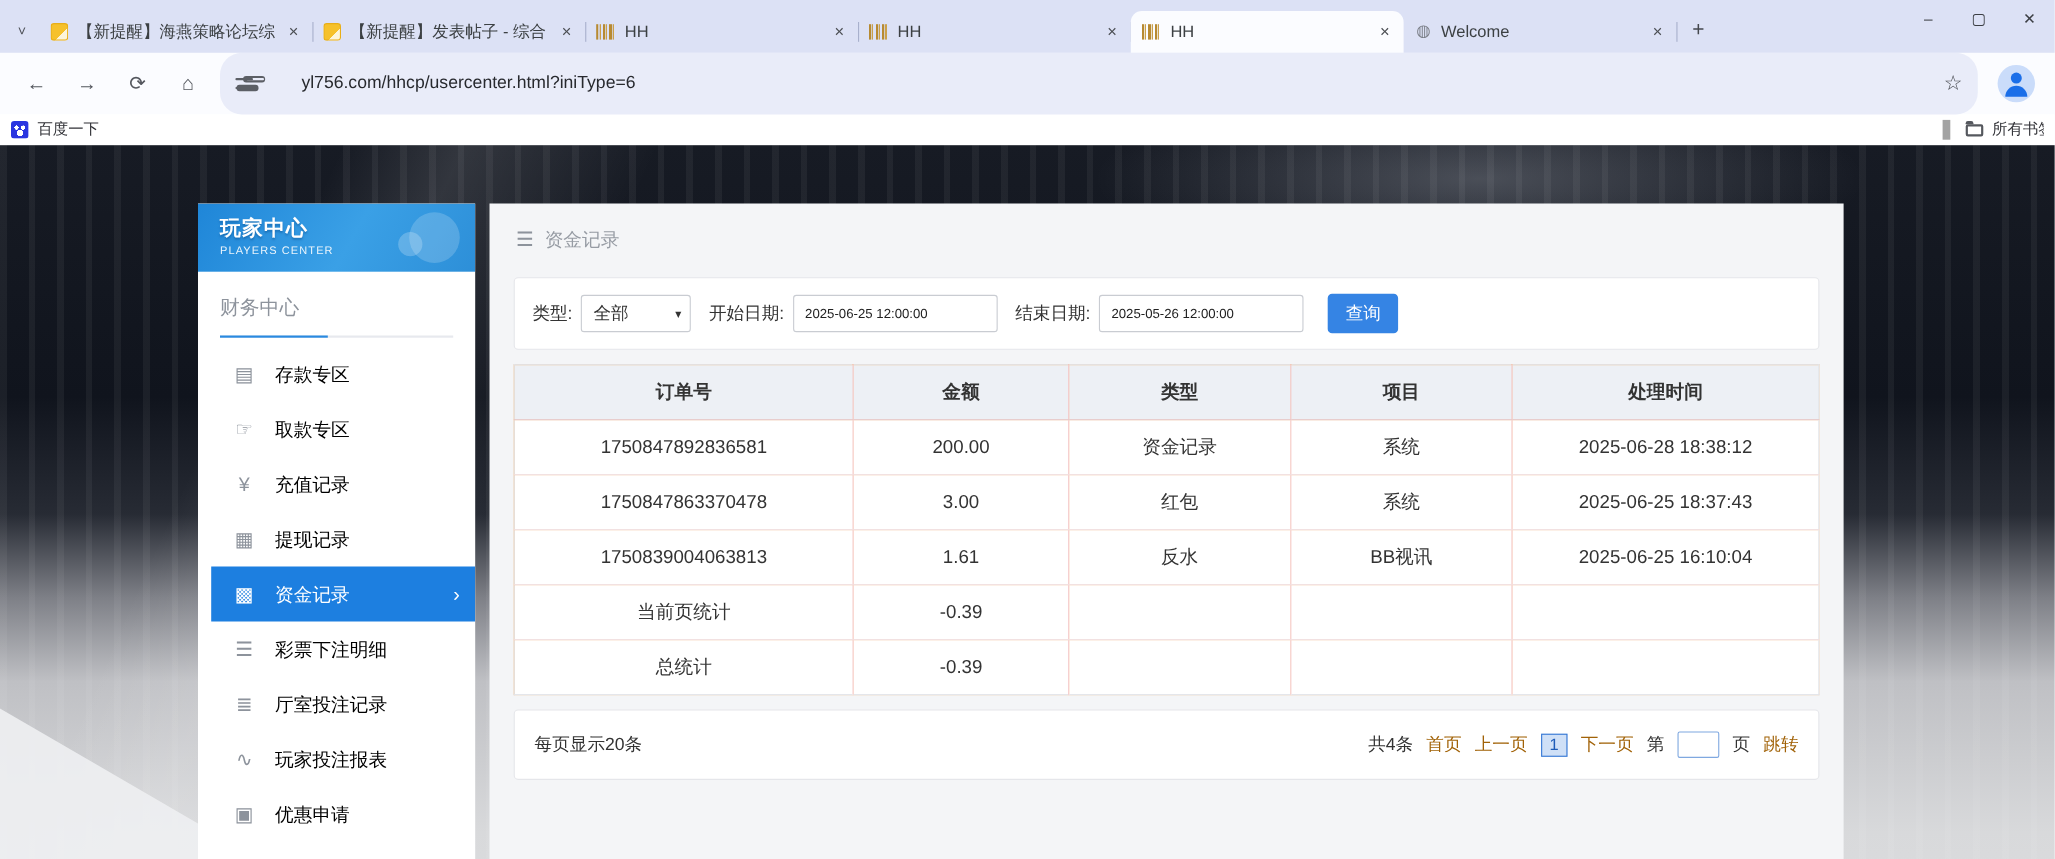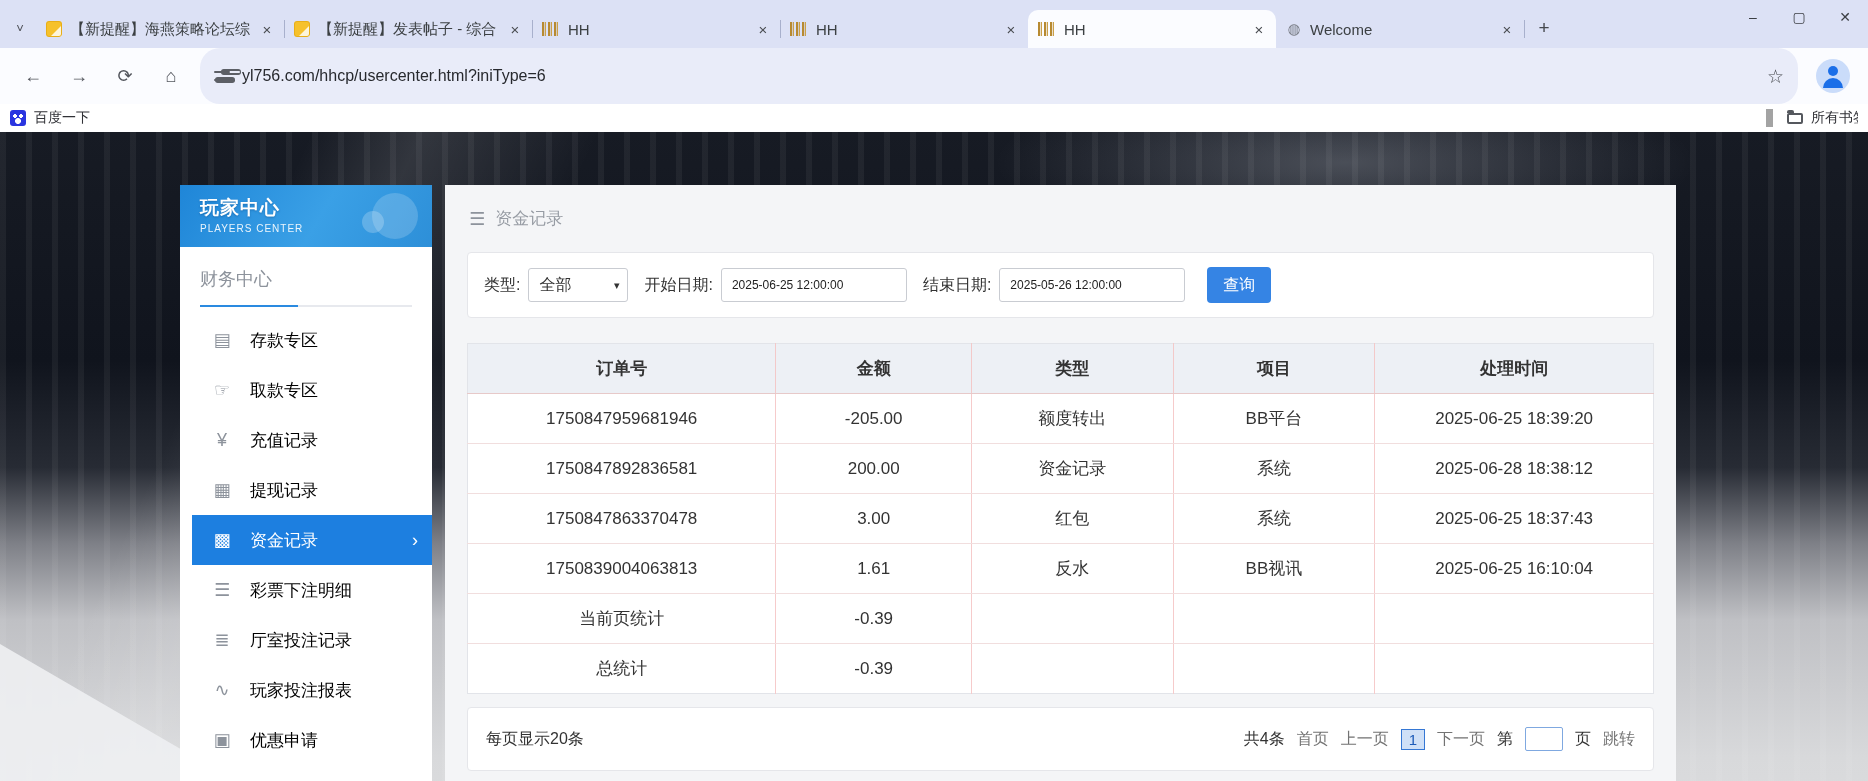--- a/index.html
+++ b/index.html
@@ -19,21 +19,21 @@
   .fav-chat { background:#f6c12b; border-radius:3px; background-image:linear-gradient(135deg, transparent 62%, #fdf5da 63%); box-shadow:inset 0 0 0 1px #e8ae17; }
   .fav-scribble { height:14px; width:18px; background:repeating-linear-gradient(90deg,#b78a32 0 2px, rgba(183,138,50,.25) 2px 3px, #caa04a 3px 4px, transparent 4px 6px); }
   .fav-globe { color:#7a7e87; font-size:15px; line-height:16px; text-align:center; }
   .fav-globe::before{ content:"◍"; }
   .newtab-btn { width:28px; height:28px; margin:0 0 6px 6px; display:flex; align-items:center; justify-content:center; font-size:19px; color:#45484e; }
   .wincontrols { position:absolute; right:0; top:0; height:34px; display:flex; align-items:center; }
   .winbtn { width:46px; height:34px; display:flex; align-items:center; justify-content:center; color:#3b3e43; font-size:14px; }
 
   .toolbar { height:56px; background:#fbfcff; display:flex; align-items:center; padding:0 10px; }
   .navbtn { width:34px; height:34px; display:flex; align-items:center; justify-content:center; font-size:18px; color:#54575e; margin:0 6px; }
-  .omnibox { flex:1; height:56px; background:#e9ecf9; border-radius:20px; margin:0 10px 0 6px; display:flex; align-items:center; padding:0 14px; }
+  .omnibox { flex:1; height:56px; background:#e9ecf9; border-radius:20px; margin:0 10px 0 6px; display:flex; align-items:center; padding:0 14px;gap:32px; }
   .siteinfo-icon { width:18px; height:14px; margin-right:10px; position:relative; }
   .siteinfo-icon::before,.siteinfo-icon::after{ content:""; position:absolute; left:0; right:2px; height:2px; background:#5c5f66; border-radius:2px; }
   .siteinfo-icon::before{ top:2px; box-shadow:10px 0 0 0 #e9ecf9, 9px 0 0 2px #5c5f66;}
   .siteinfo-icon::after{ bottom:2px; box-shadow:-6px 0 0 0 #e9ecf9, 3px 0 0 2px #5c5f66;}
   .url { font-size:16px; color:#27292e; flex:1; }
   .star { font-size:19px; color:#44474d; margin-left:8px; }
   .avatar { width:34px; height:34px; border-radius:50%; background:#cadcfa; position:relative; margin:0 8px; flex:none; }
   .avatar::before { content:""; position:absolute; left:12px; top:7px; width:10px; height:10px; border-radius:50%; background:#1a6ee8; }
   .avatar::after { content:""; position:absolute; left:7px; top:19px; width:20px; height:10px; border-radius:10px 10px 0 0; background:#1a6ee8; }
 
@@ -78,30 +78,30 @@
   .main { position:absolute; left:445px; top:53px; width:1231px; bottom:0; background:#f4f5f7; }
   .panel-header { display:flex; align-items:center; gap:10px; padding:22px 24px 14px; color:#979ca4; font-size:17px; }
   .panel-header .burger { font-size:18px; color:#8d939c; }
   .card { background:#fff; border:1px solid #e5e6ea; border-radius:4px; margin:8px 22px 0; }
   .filter { height:66px; display:flex; align-items:center; padding:0 16px; gap:8px; font-size:16px; color:#333; }
   .selectbox { width:100px; height:34px; border:1px solid #c9ccd2; border-radius:3px; background:#fff; display:flex; align-items:center; justify-content:space-between; padding:0 8px 0 10px; margin-right:8px; }
   .selectbox .arr { font-size:11px; color:#333; }
   .dateinput { width:186px; height:34px; border:1px solid #c9ccd2; border-radius:3px; background:#fff; display:flex; align-items:center; padding:0 10px; margin-right:8px; font-size:12px; color:#222; }
   .btn-primary { height:36px; padding:0 16px; background:#3584e4; color:#fff; border:none; border-radius:4px; font-size:16px; margin-left:6px; cursor:pointer; }
 
-  table.data { width:calc(100% - 44px); margin:25px 22px 0; border-collapse:collapse; background:#fdba74; border:1px solid #e2e4e9; font-size:17px; color:#333; }
+  table.data { width:calc(100% - 44px); margin:13px 22px 0; border-collapse:collapse; background:#fdba74; border:1px solid #e2e4e9; font-size:17px; color:#333; }
   table.data th { background:#edf0f5; height:50px; font-size:17px; font-weight:bold; border-right:1px solid #f3c9c9; border-bottom:1px solid #e7c9c9; }
   table.data td { height:50px; text-align:center; border-right:1px solid #f6cbcb; border-bottom:1px solid #f1dede; background:#fff; }
   table.data th:last-child, table.data td:last-child { border-right:none; }
   table.data tr:last-child td { border-bottom:none; }
   .col-order{width:26%;} .col-amt{width:16.5%;} .col-type{width:17%;} .col-item{width:17%;}
 
   .pagebar { height:64px; display:flex; align-items:center; padding:0 18px; font-size:16px; color:#333; margin-top:13px; }
   .pg-right { margin-left:auto; display:flex; align-items:center; gap:12px; }
-  .pg-link { color:#737373; cursor:pointer; }
+  .pg-link { color:#a16207; cursor:pointer; }
   .pg-current { border:1px solid #3577d4; background:#cfe0f7; color:#1d5bb8; padding:1px 7px; font-size:15px; }
   .pg-input { width:38px; height:24px; border:1px solid #7fa8e0; border-radius:2px; background:#fff; }
 </style>
 </head>
 <body>
 
 <div class="chrome">
   <div class="tabstrip">
     <div class="tabsearch">
         <span>˅</span>
@@ -273,27 +273,20 @@
       <thead>
           <tr id="thead-row">
             <th class="col-order">订单号</th>
             <th class="col-amt">金额</th>
             <th class="col-type">类型</th>
             <th class="col-item">项目</th>
             <th>处理时间</th>
           </tr>
         </thead>
       <tbody id="tbody">
-          <tr>
-            <td>1750847959681946</td>
-            <td>-205.00</td>
-            <td>额度转出</td>
-            <td>BB平台</td>
-            <td>2025-06-25 18:39:20</td>
-          </tr>
           <tr>
             <td>1750847892836581</td>
             <td>200.00</td>
             <td>资金记录</td>
             <td>系统</td>
             <td>2025-06-28 18:38:12</td>
           </tr>
           <tr>
             <td>1750847863370478</td>
             <td>3.00</td>

